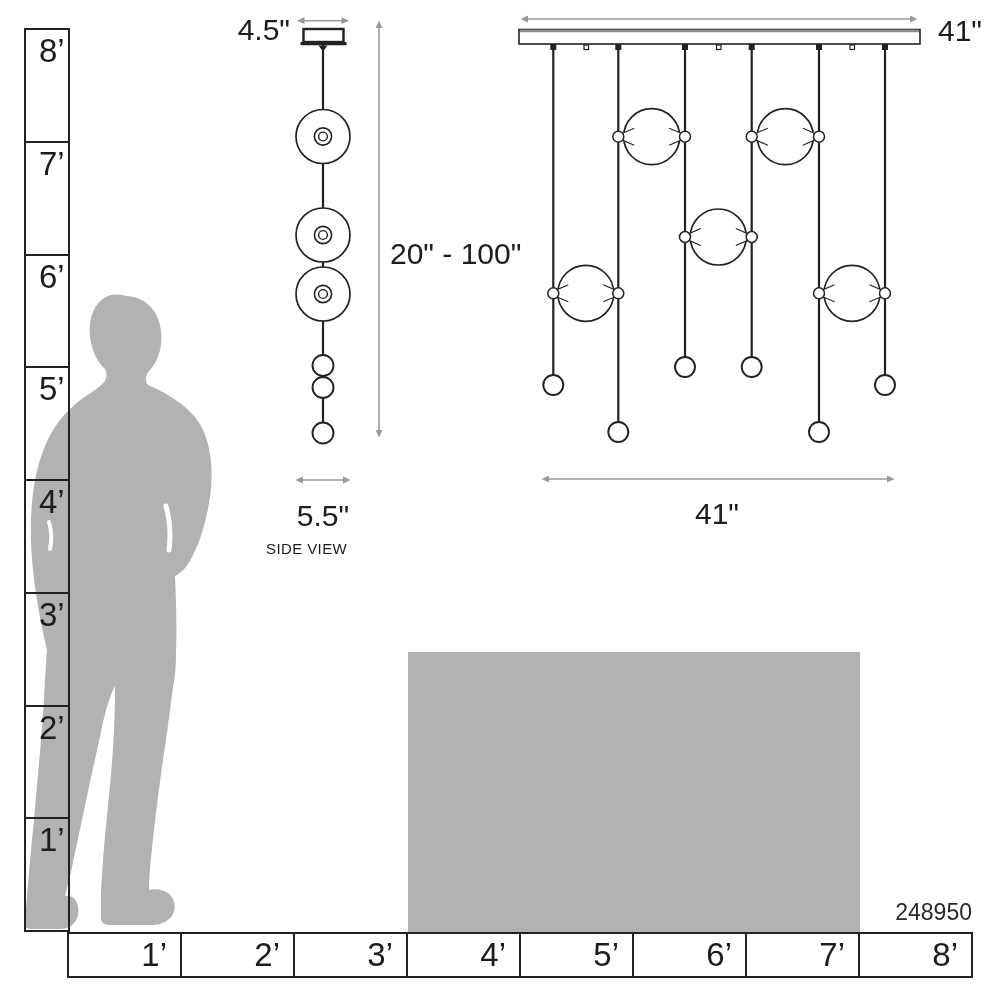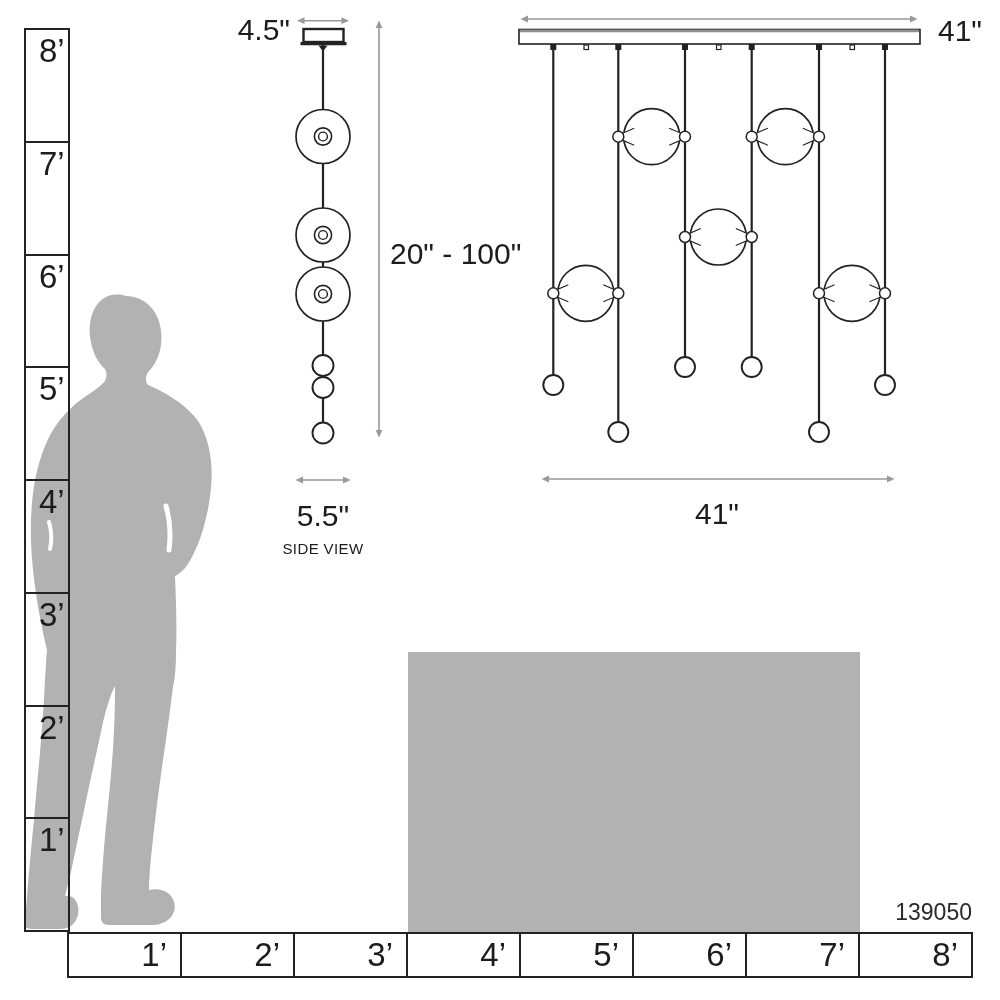--- a/index.html
+++ b/index.html
@@ -32,21 +32,21 @@
 
   
   #side-view-svg{left:280px;top:5px;width:120px;height:485px;z-index:2;}
   #front-view-svg{left:510px;top:10px;width:420px;height:480px;z-index:2;}
 
   
   .dim-label{position:absolute;z-index:3;font-size:30px;line-height:34px;color:#1c1c1c;white-space:nowrap;}
   #lbl-sv-canopy-width{left:228px;top:13px;width:62px;text-align:right;}
   #lbl-sv-range{left:390px;top:237px;}
   #lbl-sv-fixture-width{left:281px;top:499px;width:84px;text-align:center;}
-  #lbl-sv-caption{left:266px;top:540px;width:114px;text-align:center;font-size:15px;line-height:18px;letter-spacing:0.4px;}
+  #lbl-sv-caption{left:266px;top:540px;width:114px;font-size:15px;line-height:18px;letter-spacing:0.4px;}
   #lbl-fv-canopy-width{left:938px;top:14px;}
   #lbl-fv-fixture-width{left:674px;top:497px;width:86px;text-align:center;}
   #lbl-product{left:848px;top:899px;width:124px;text-align:right;font-size:23px;line-height:26px;color:#2a2a2a;}
 
   .ink{stroke:#222;fill:none;}
   .white-fill{fill:#ffffff;stroke:#222;}
   .dim{stroke:#999;fill:none;stroke-width:1.6;}
   .dim-head{fill:#999;stroke:none;}
 </style>
 </head>
@@ -272,15 +272,15 @@
       <polygon class="dim-head" points="894.5,479 887,475.6 887,482.4"></polygon>
     </g>
   </svg>
 
   <div class="dim-label" id="lbl-sv-canopy-width">4.5"</div>
   <div class="dim-label" id="lbl-sv-range">20" - 100"</div>
   <div class="dim-label" id="lbl-sv-fixture-width">5.5"</div>
   <div class="dim-label" id="lbl-sv-caption">SIDE VIEW</div>
   <div class="dim-label" id="lbl-fv-canopy-width">41"</div>
   <div class="dim-label" id="lbl-fv-fixture-width">41"</div>
-  <div class="dim-label" id="lbl-product">139050</div>
+  <div class="dim-label" id="lbl-product">248950</div>
 
 </div>
 
 </body></html>

